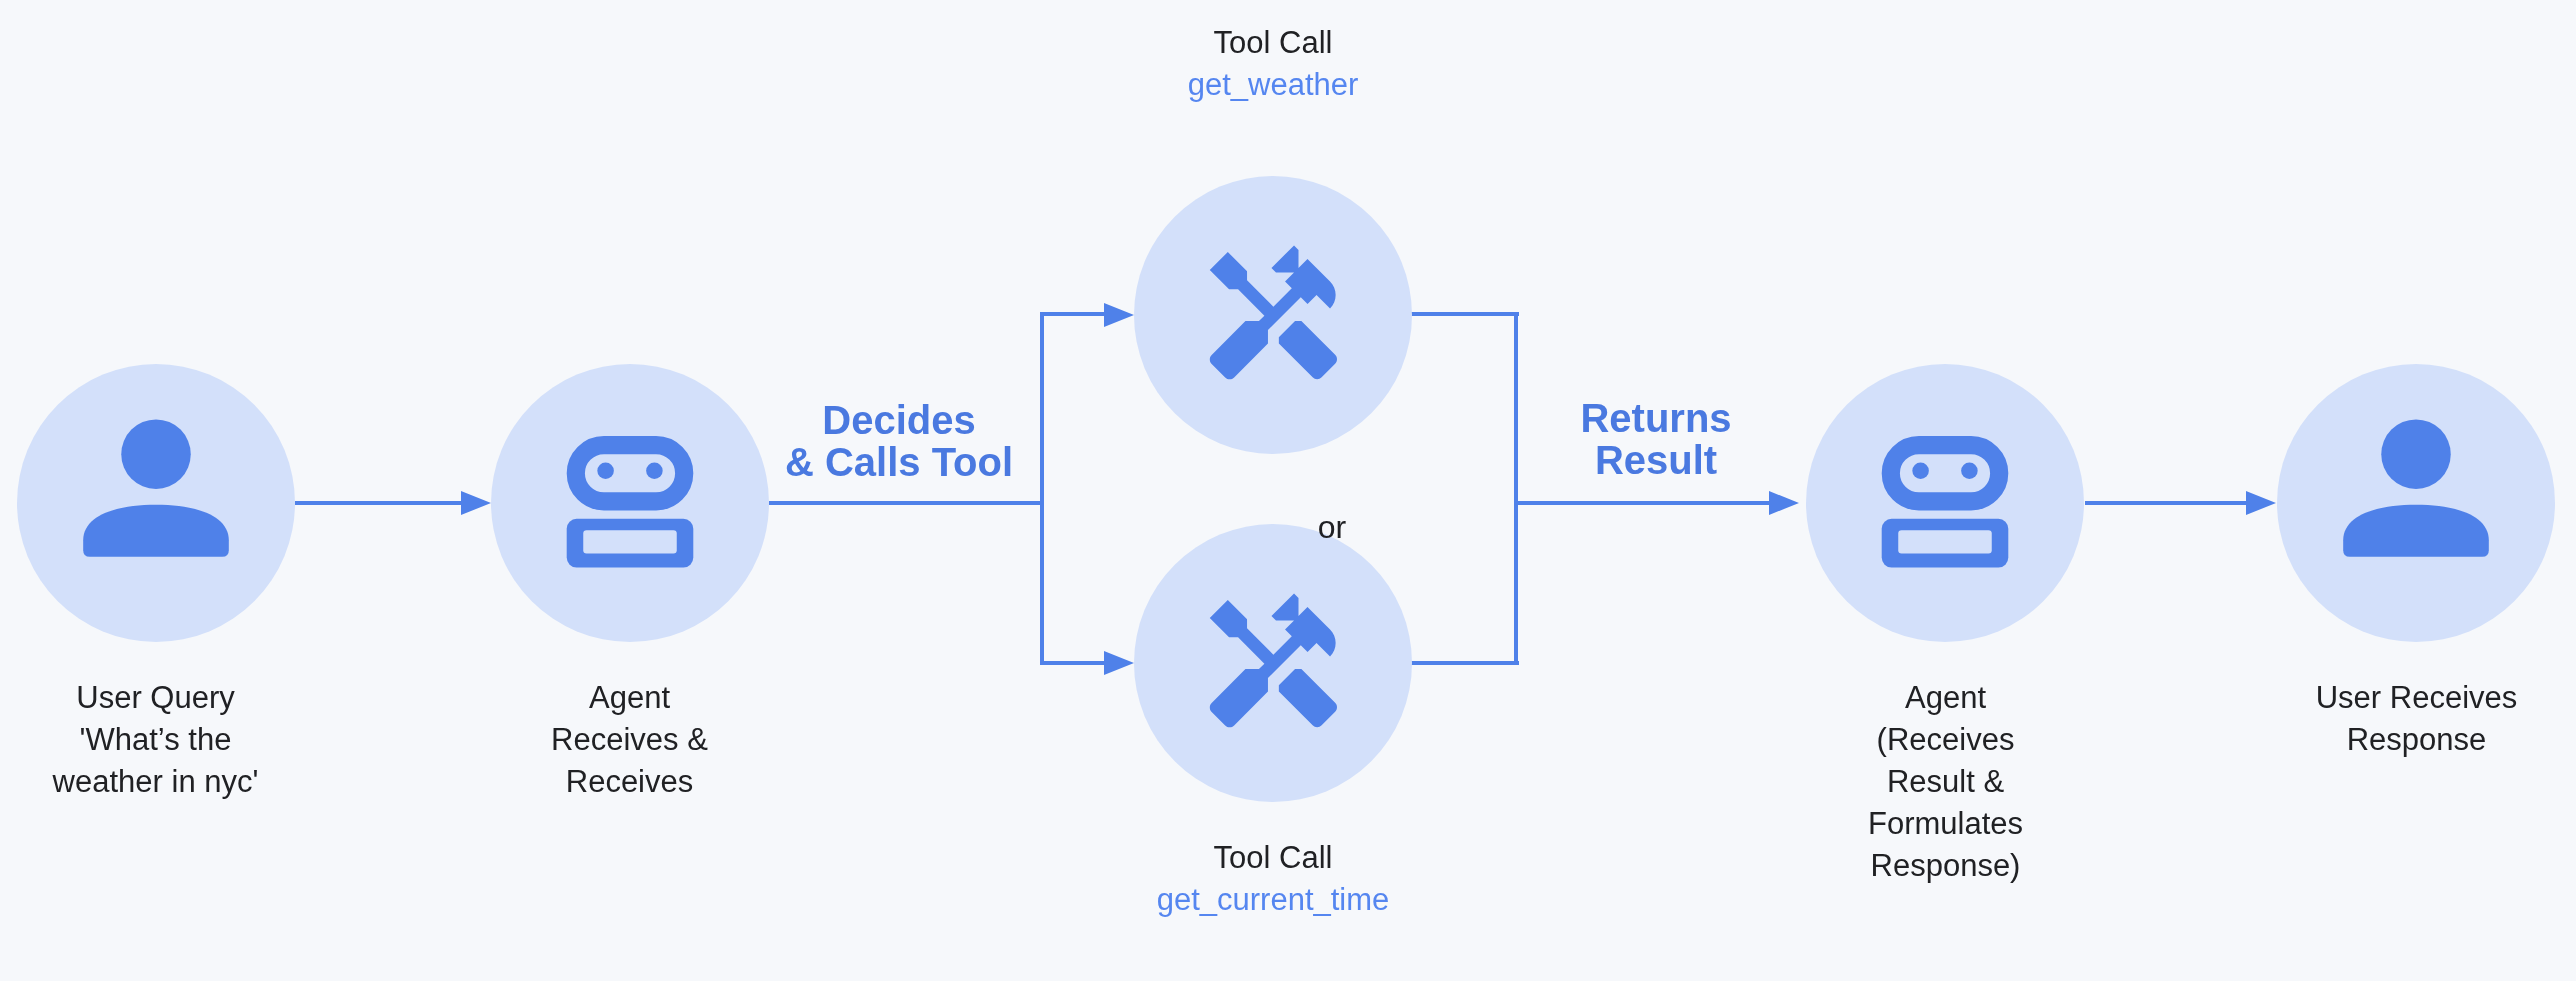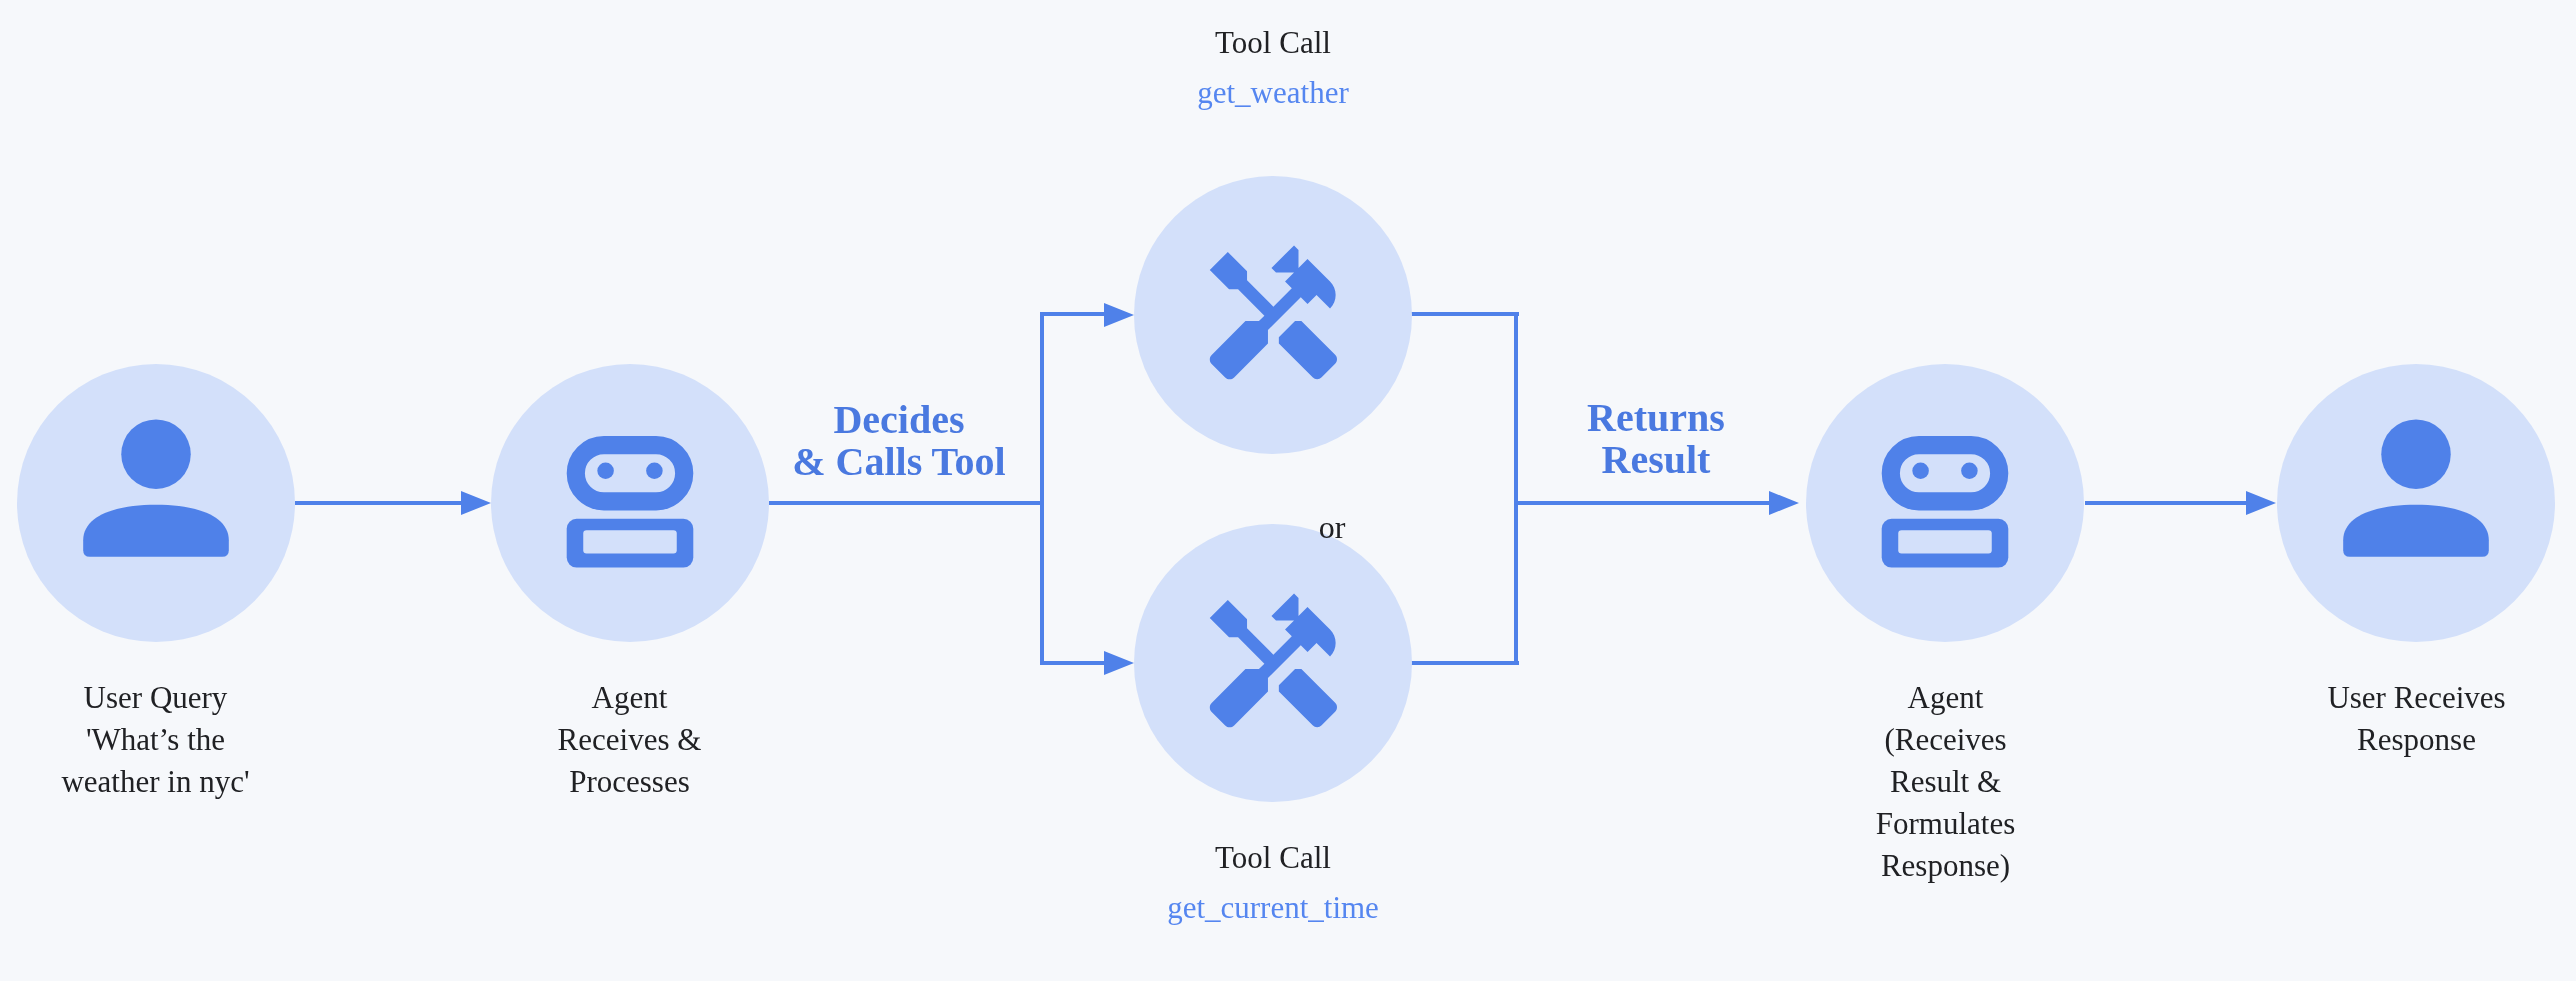--- a/index.html
+++ b/index.html
@@ -7,40 +7,40 @@
     --blue:#4f81e9;
     --light:#d3e0fa;
     --dark:#202124;
     --label-blue:#4a79e0;
     --toolname-blue:#5586f0;
   }
   html,body{margin:0;padding:0;background:var(--bg);}
   .canvas{
     position:relative;width:2576px;height:981px;overflow:hidden;
     background:var(--bg);
-    font-family:Liberation Serif, serif;
+    font-family:Liberation Sans, sans-serif;
     color:var(--dark);
   }
   .node-circle{
     position:absolute;width:278px;height:278px;border-radius:50%;
     background:var(--light);display:flex;align-items:center;justify-content:center;
   }
   .line{position:absolute;background:var(--blue);}
   .arrowhead{
     position:absolute;width:0;height:0;
     border-top:12.4px solid transparent;border-bottom:12.4px solid transparent;
     border-left:30px solid var(--blue);
   }
   .caption{
     position:absolute;width:431px;text-align:center;
     font-size:31px;line-height:42px;color:var(--dark);
   }
   .tool-label{position:absolute;width:580px;text-align:center;font-size:31px;line-height:42px;}
   .tool-label .dark{color:var(--dark);display:block;}
-  .tool-label .blue{color:var(--toolname-blue);display:block;margin-top:8px;}
+  .tool-label .blue{color:var(--toolname-blue);display:block;}
   .edge-label{
     position:absolute;width:348px;text-align:center;
     font-size:40px;line-height:42px;font-weight:bold;color:var(--label-blue);
   }
   .edge-label span{display:block;}
   .or-label{
     position:absolute;width:166px;text-align:center;
     font-size:32px;line-height:42px;color:var(--dark);
   }
   .caption span{display:block;}
@@ -145,21 +145,21 @@
 
   <div class="caption" style="left:-60px;top:677px;">
     <span>User Query</span>
     <span>'What’s the</span>
     <span>weather in nyc'</span>
   </div>
 
   <div class="caption" style="left:414px;top:677px;">
     <span>Agent</span>
     <span>Receives &amp;</span>
-    <span>Processes</span>
+    <span>Receives</span>
   </div>
 
   <div class="caption" style="left:1730px;top:677px;">
     <span>Agent</span>
     <span>(Receives</span>
     <span>Result &amp;</span>
     <span>Formulates</span>
     <span>Response)</span>
   </div>
 

